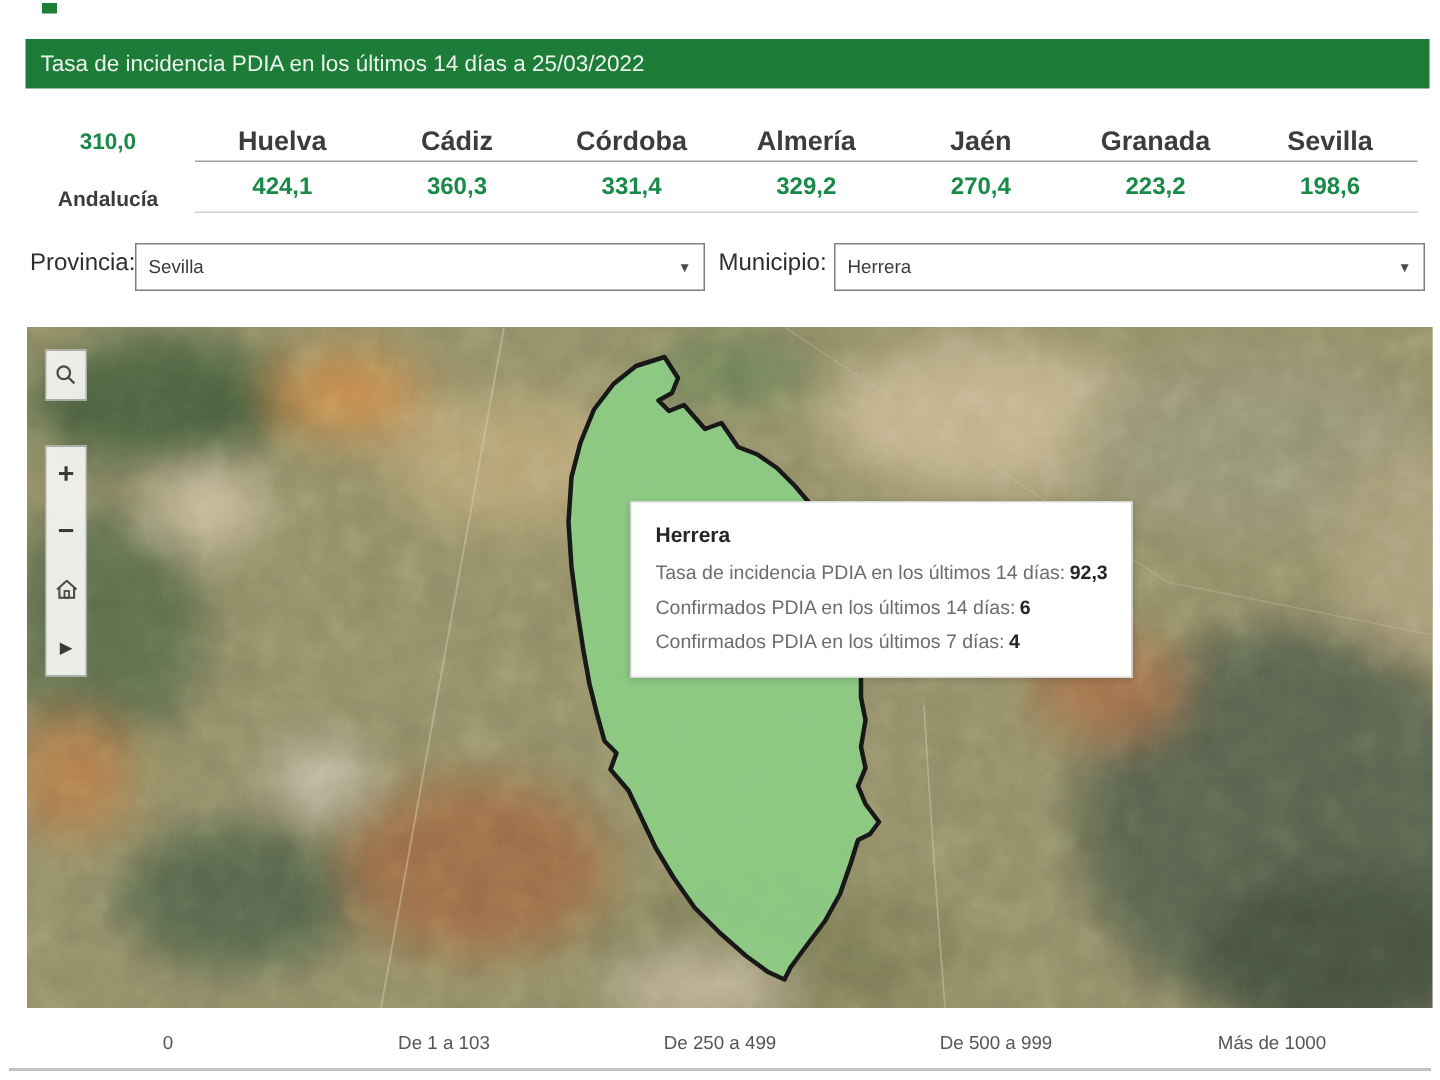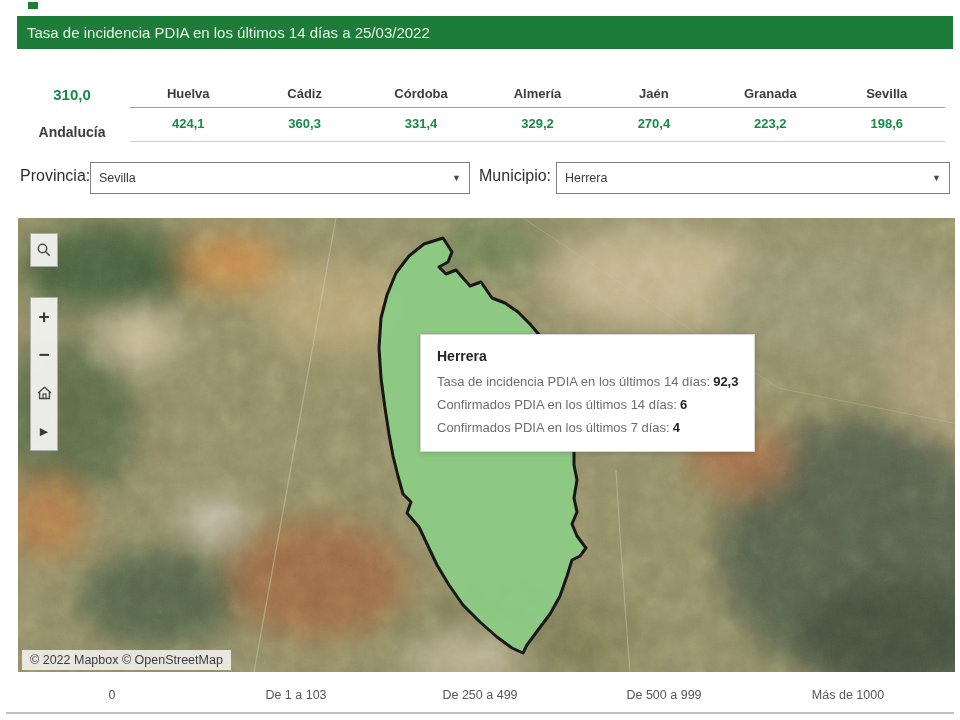--- a/index.html
+++ b/index.html
@@ -1,34 +1,34 @@
 <!DOCTYPE html>
 <html><head>
 <meta charset="utf-8">
 <style>
   html,body{margin:0;padding:0;background:#ffffff;}
   body{font-family:"Liberation Sans","DejaVu Sans",sans-serif;}
   .page{position:relative;width:960px;height:720px;background:#fff;overflow:hidden;}
 
   .green-mark{position:absolute;left:28px;top:2px;width:10px;height:7px;background:#1e7c39;}
 
-  .header-bar{position:absolute;left:17px;top:16px;width:936px;height:33px;background:#1e7c39;
+  .header-bar{position:absolute;left:17px;top:26px;width:936px;height:33px;background:#1e7c39;
     color:#e9f3ea;font-size:15px;line-height:33px;padding-left:10px;box-sizing:border-box;}
 
   
   .region-block{position:absolute;left:16px;top:86px;width:112px;text-align:center;}
   .region-value{font-size:15px;font-weight:bold;color:#188a47;}
   .region-name{font-size:14px;font-weight:bold;color:#3c3c3c;margin-top:21px;}
   .prov-table{position:absolute;left:130px;top:84px;width:815px;height:58px;}
   .prov-line-top{position:absolute;left:0;top:23px;width:100%;border-top:1px solid #9f9f9f;}
   .prov-line-bottom{position:absolute;left:0;top:57px;width:100%;border-top:1px solid #cfcfcf;}
   .prov-cols{display:flex;width:100%;height:100%;}
   .prov-col{flex:1;text-align:center;}
-  .prov-name{font-size:13px;font-weight:bold;color:#3c3c3c;height:23px;line-height:20px;}
-  .prov-value{font-size:13px;font-weight:bold;color:#188a47;padding-top:9px;}
+  .prov-name{font-size:18px;font-weight:bold;color:#3c3c3c;height:23px;line-height:20px;}
+  .prov-value{font-size:16px;font-weight:bold;color:#188a47;padding-top:9px;}
 
   
   .flt-label{position:absolute;top:167px;font-size:16px;color:#2f2f2f;}
   .lbl-prov{left:20px;} .lbl-muni{left:479px;}
   .select-box{position:absolute;top:162px;height:32px;background:#fff;border:1px solid #808080;
     box-sizing:border-box;font-size:12.5px;color:#3a3a3a;cursor:pointer;}
   .sel-prov{left:90px;width:380px;} .sel-muni{left:556px;width:394px;}
   .select-value{position:absolute;left:8px;top:0;line-height:30px;}
   .select-caret{position:absolute;right:8px;top:0;line-height:30px;font-size:9px;color:#4a4a4a;}
 
@@ -221,21 +221,20 @@
           <div class="tip-line">
             <span>Confirmados PDIA en los últimos 14 días:</span><b>6</b>
           </div>
 
           <div class="tip-line">
             <span>Confirmados PDIA en los últimos 7 días:</span><b>4</b>
           </div>
         </div>
     </div>
 
-    <div class="attribution">© 2022 Mapbox  © OpenStreetMap</div>
   </div>
 
   <div class="legend">
 
       <div class="legend-cell">0</div>
 
       <div class="legend-cell">De 1 a 103</div>
 
       <div class="legend-cell">De 250 a 499</div>
 

